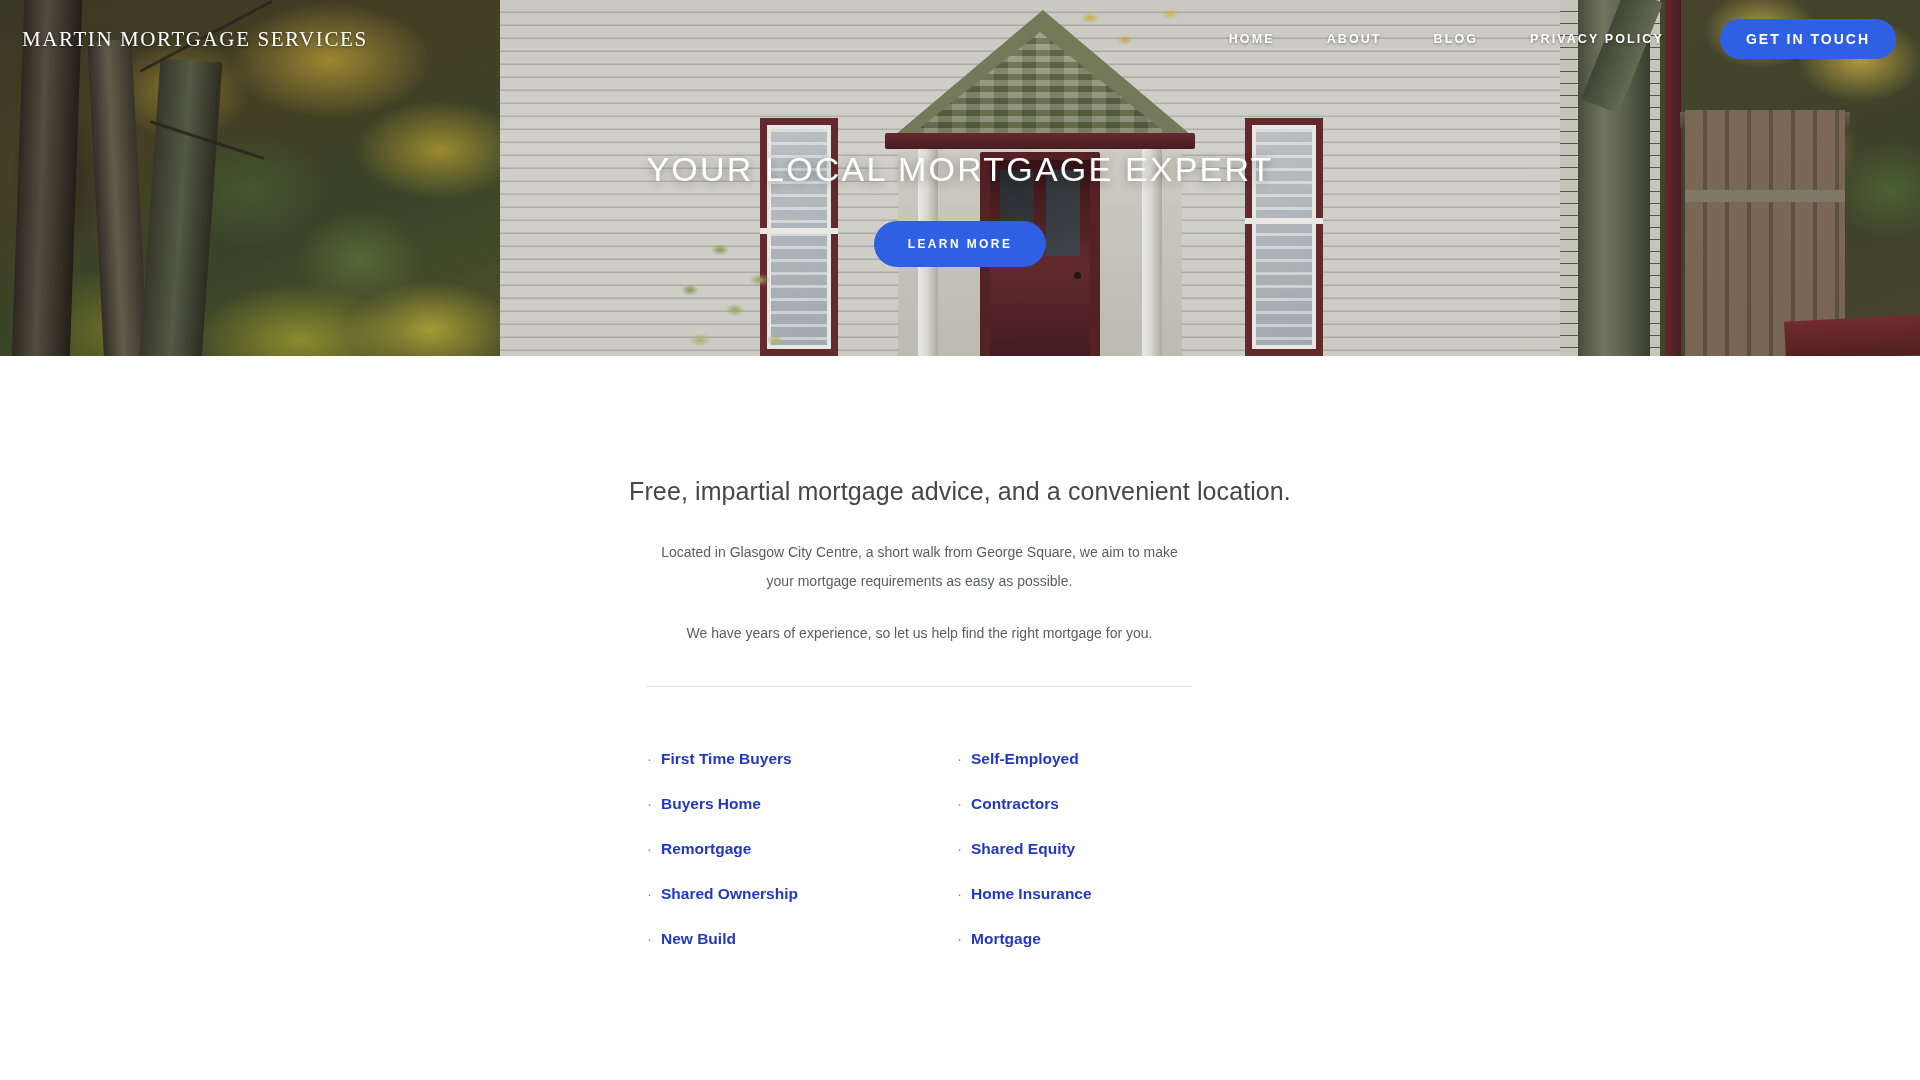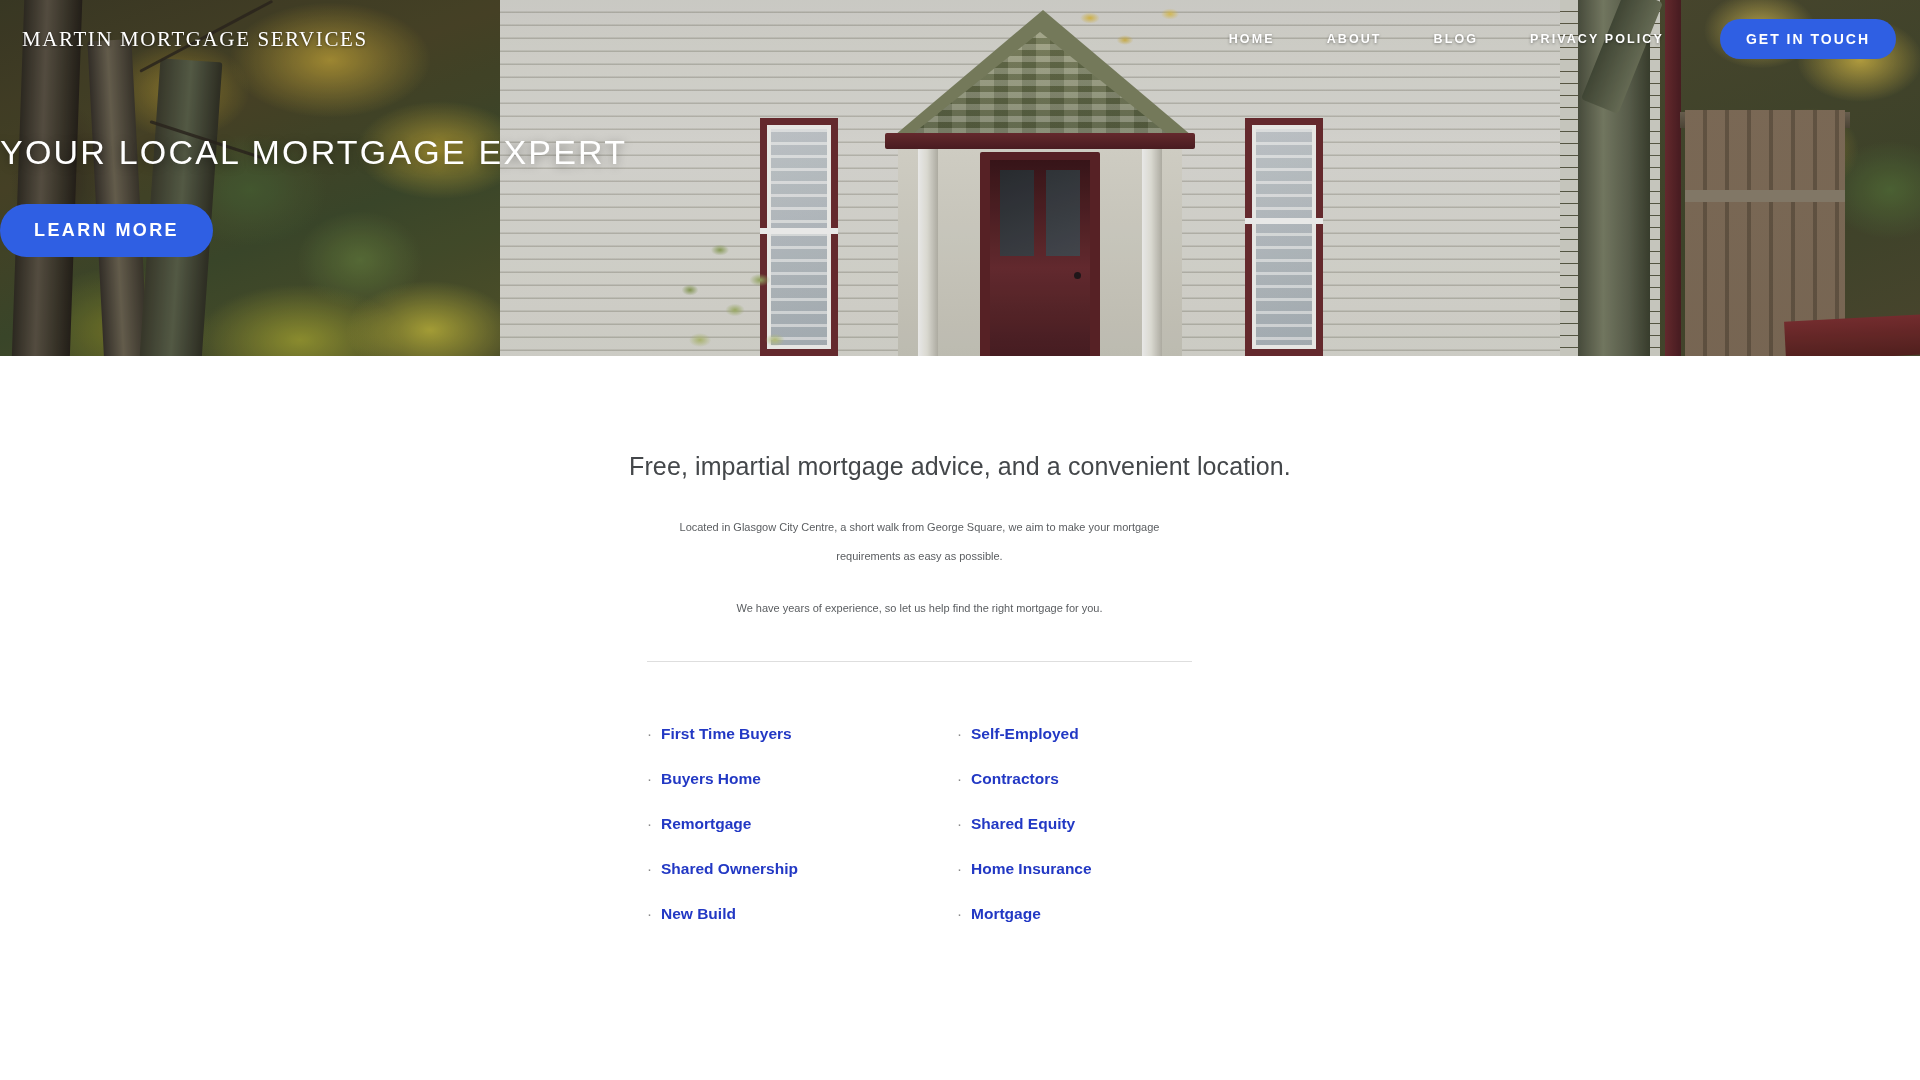--- a/index.html
+++ b/index.html
@@ -219,43 +219,43 @@
     text-shadow:0 1px 3px rgba(0,0,0,.4);
   }
   .btn {
     display:inline-block; border:none; cursor:pointer; text-decoration:none;
     background:#2f5fe3; color:#ffffff; border-radius:999px;
     font-weight:700; white-space:nowrap;
   }
   .btn-nav { font-size:14px; letter-spacing:2px; padding:12px 26px; margin-left:22px; }
 
   .hero-center {
-    position:absolute; left:0; right:0; top:133px; z-index:4;
+    position:absolute; left:0; right:0; top:150px; text-align:center; z-index:4;
   }
   .hero-title {
     font-family:"Liberation Sans", sans-serif;
     font-weight:300; font-size:34px; letter-spacing:2.2px; color:#ffffff;
     text-shadow:0 2px 10px rgba(0,0,0,.35);
   }
   .btn-hero {
-    font-size:18px; letter-spacing:2.4px; padding:16px 34px; margin-top:32px;
-  }
-
-  
-  .main { width:1920px; background:#fff; }
+    font-size:12px; letter-spacing:2.4px; padding:16px 34px; margin-top:32px;
+  }
+
+  
+  .main { width:1920px; background:#fff;margin-top:25px; }
   .section-head {
     text-align:center; font-size:25px; font-weight:400; color:#44474a;
     letter-spacing:.1px; padding-top:96px;
   }
   .copy {
     width:545px; margin:0 auto; margin-left:647px;
     padding-top:32px; text-align:center;
   }
   .copy p {
-    font-size:11px; line-height:29px; color:#5a5d60; margin-bottom:23px;
+    font-size:14px; line-height:29px; color:#5a5d60; margin-bottom:23px;
   }
   .divider {
     width:545px; height:1px; background:#dedede;
     margin-left:647px; margin-top:38px;
   }
   .links {
     display:flex; margin-left:647px; width:620px; padding-top:62px;
   }
   .link-col { width:50%; }
   .link-item { display:flex; align-items:flex-start; margin-bottom:25px; }

